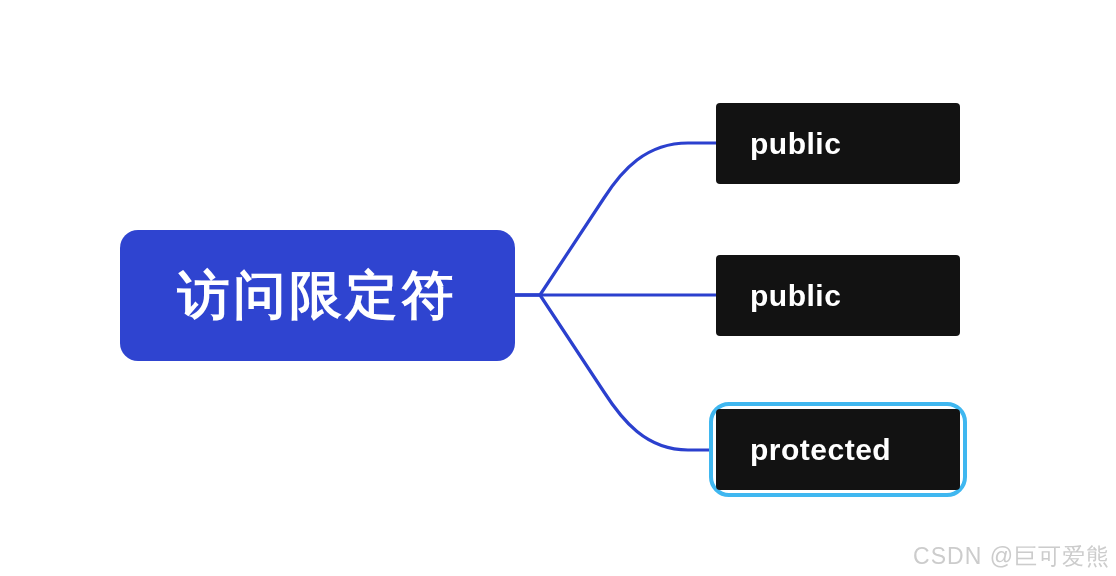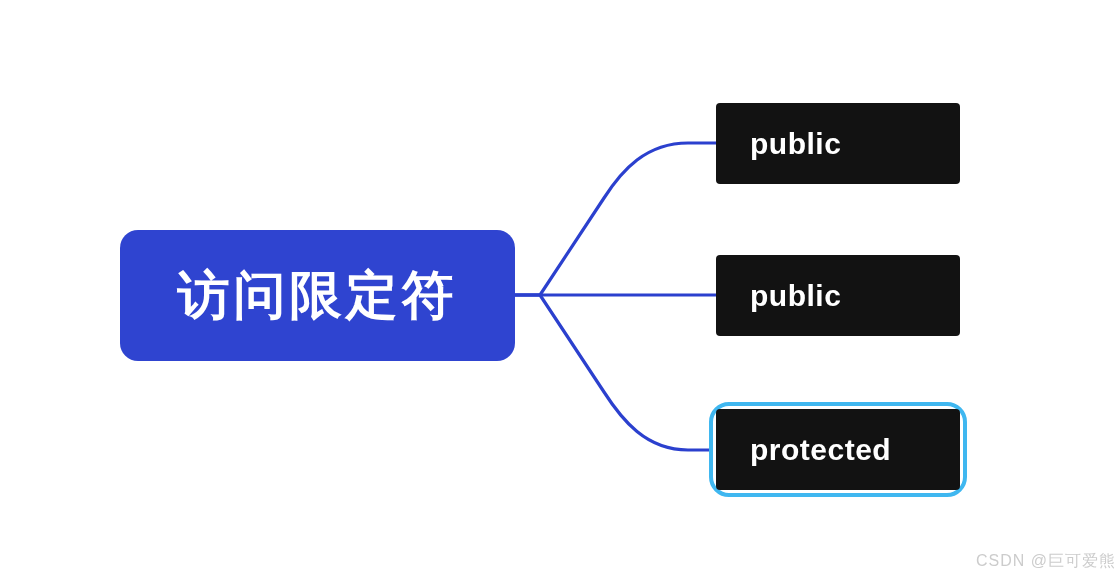--- a/index.html
+++ b/index.html
@@ -76,23 +76,23 @@
     color: var(--child-text);
     display: flex;
     align-items: center;
     padding-left: 34px;
     font-size: 30px;
     font-weight: 700;
     letter-spacing: 0.5px;
   }
   .watermark {
     position: absolute;
-    right: 0;
+    right: 6px;
     bottom: 4px;
-    font-size: 16px;
+    font-size: 23px;
     color: var(--watermark-text);
     letter-spacing: 1px;
     text-shadow: 1px 1px 0 #ffffff;
   }
 </style>
 </head>
 <body>
 
 <div class="canvas">
 

